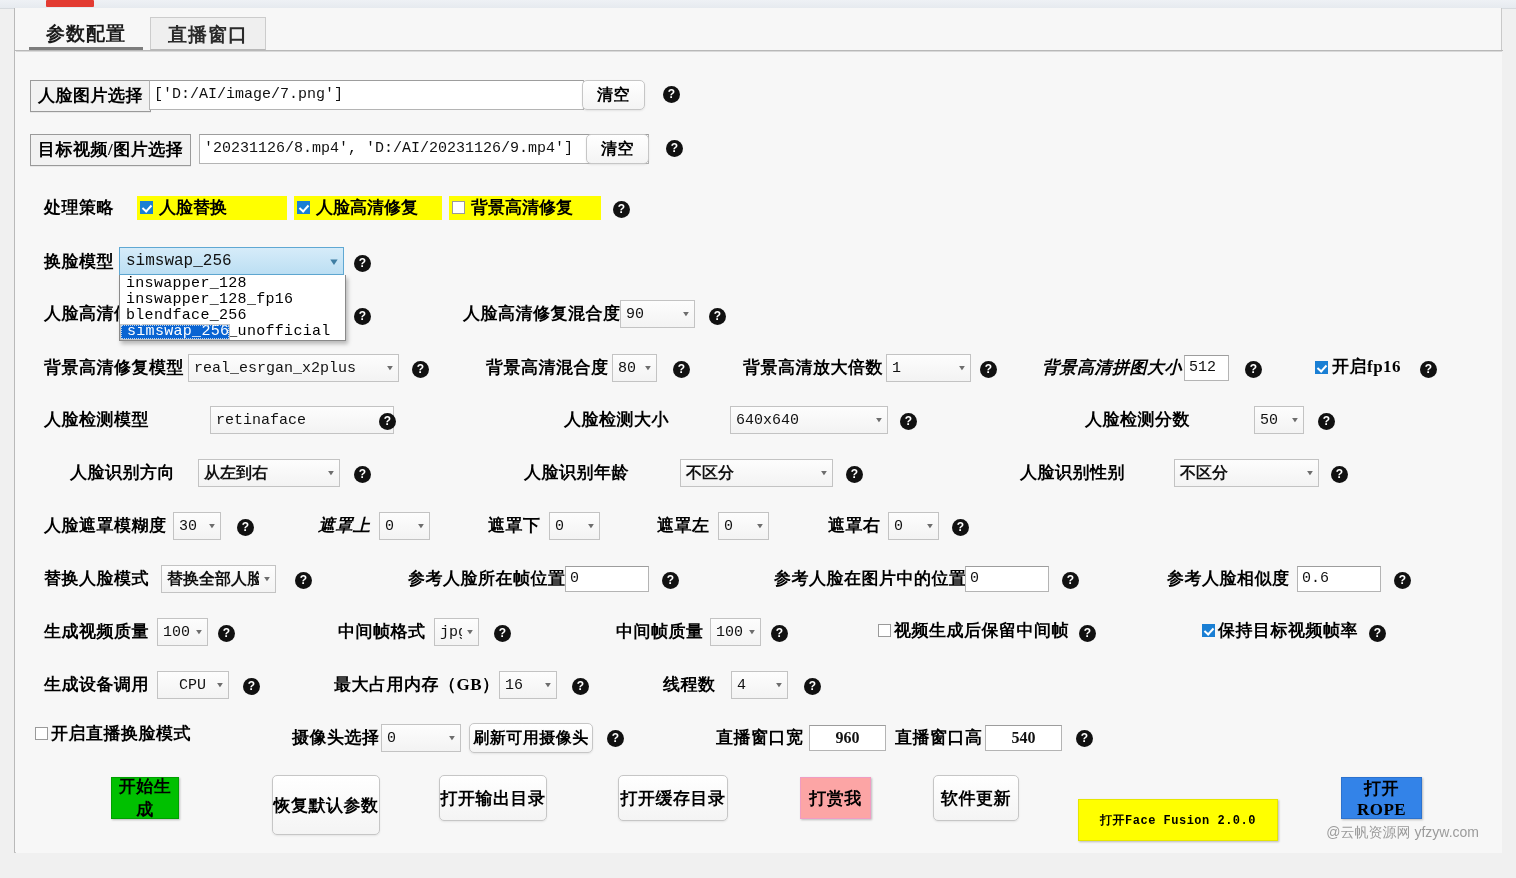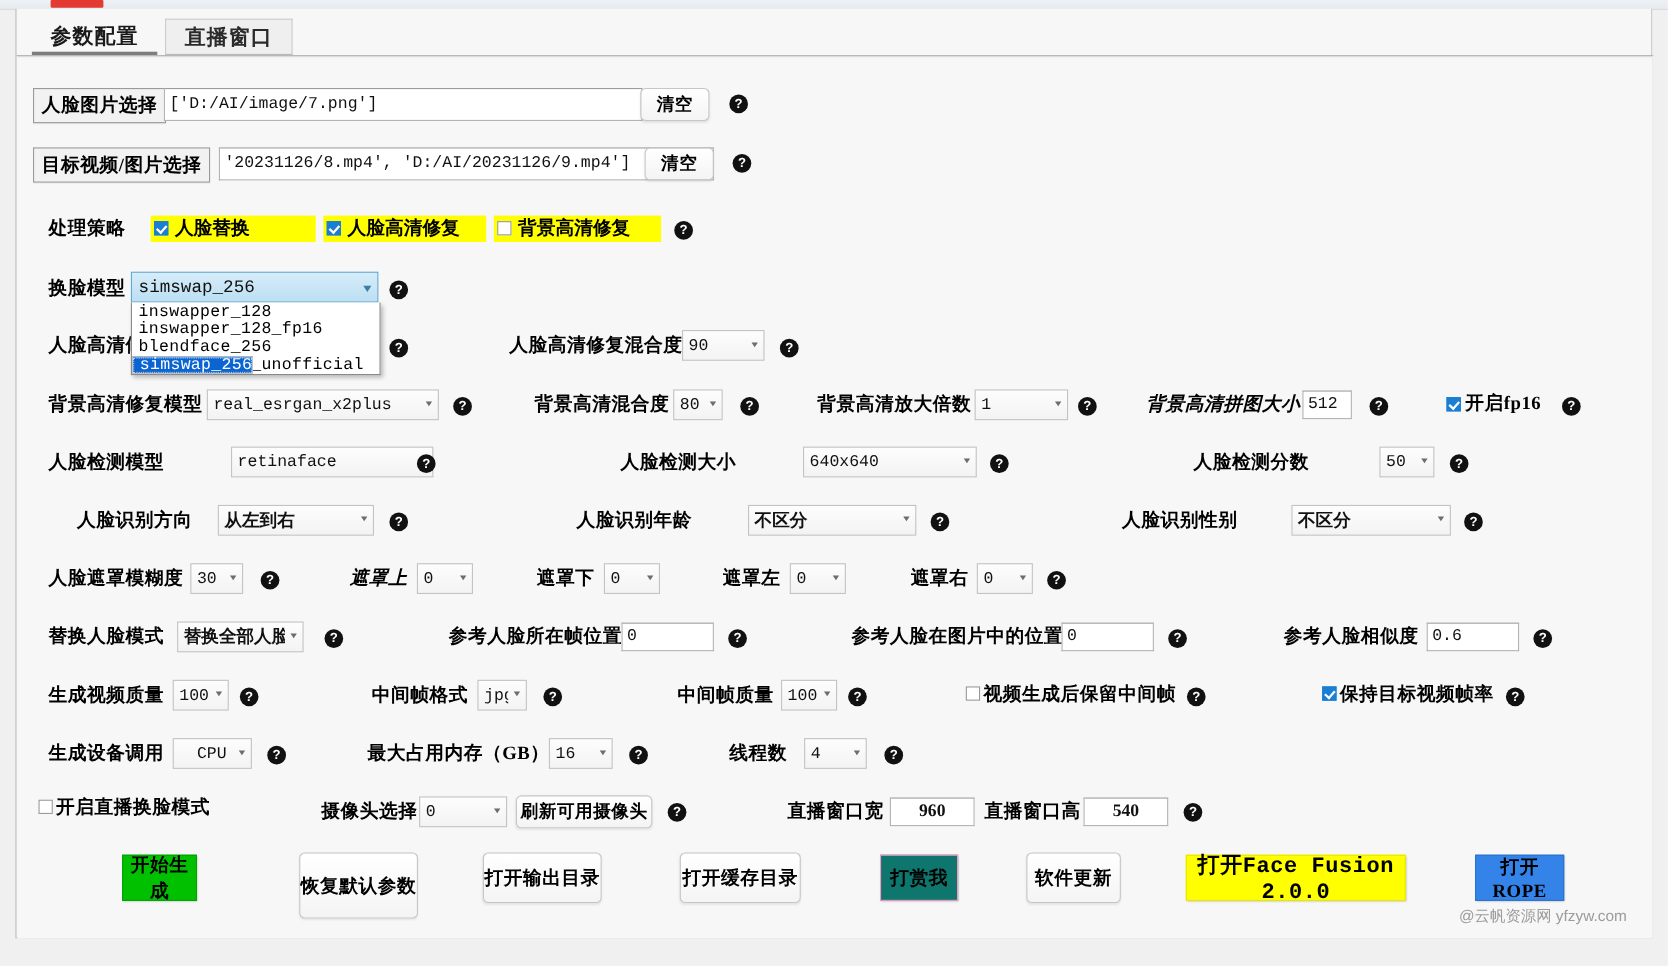--- a/index.html
+++ b/index.html
@@ -110,24 +110,24 @@
     position:absolute;box-sizing:border-box;
     font-size:17px;font-weight:bold;text-align:center;cursor:default;
     display:flex;align-items:center;justify-content:center;
     border:1px solid #c6c6c6;border-radius:5px;
     background:linear-gradient(#ffffff,#f4f4f4);
     box-shadow:0 1px 2px rgba(0,0,0,.08);
     letter-spacing:.5px;
   }
   .btn.sq{border-radius:0;box-shadow:1px 1px 2px rgba(0,0,0,.25);}
   .btn.green{background:#00c000;border:1px solid #00a000;color:#000;}
-  .btn.pink{background:#0f766e;border:1px solid #f09cc2;color:#000;}
+  .btn.pink{background:#fca5a5;border:1px solid #f09cc2;color:#000;}
   .btn.yellow{background:#ffff00;border:1px solid #e6e600;color:#000;}
   .btn.blue{background:#3383e8;border:1px solid #2c72ce;color:#000;}
-  .btn.mono{font-family:"Liberation Mono","DejaVu Sans Mono",monospace;font-size:20px;}
+  .btn.mono{font-family:"Liberation Mono","DejaVu Sans Mono",monospace;font-size:12px;margin-top:22px;}
   .btn.small{font-size:16px;}
   
   #open-select{
     position:absolute;left:104px;top:239px;width:225px;height:28px;
     box-sizing:border-box;border:1px solid #5fa8d3;
     background:linear-gradient(#d6ecf9,#bcdff3);
     display:flex;align-items:center;z-index:40;
   }
   #open-select .v{
     padding-left:6px;flex:1;font-family:"Liberation Mono","DejaVu Sans Mono",monospace;

